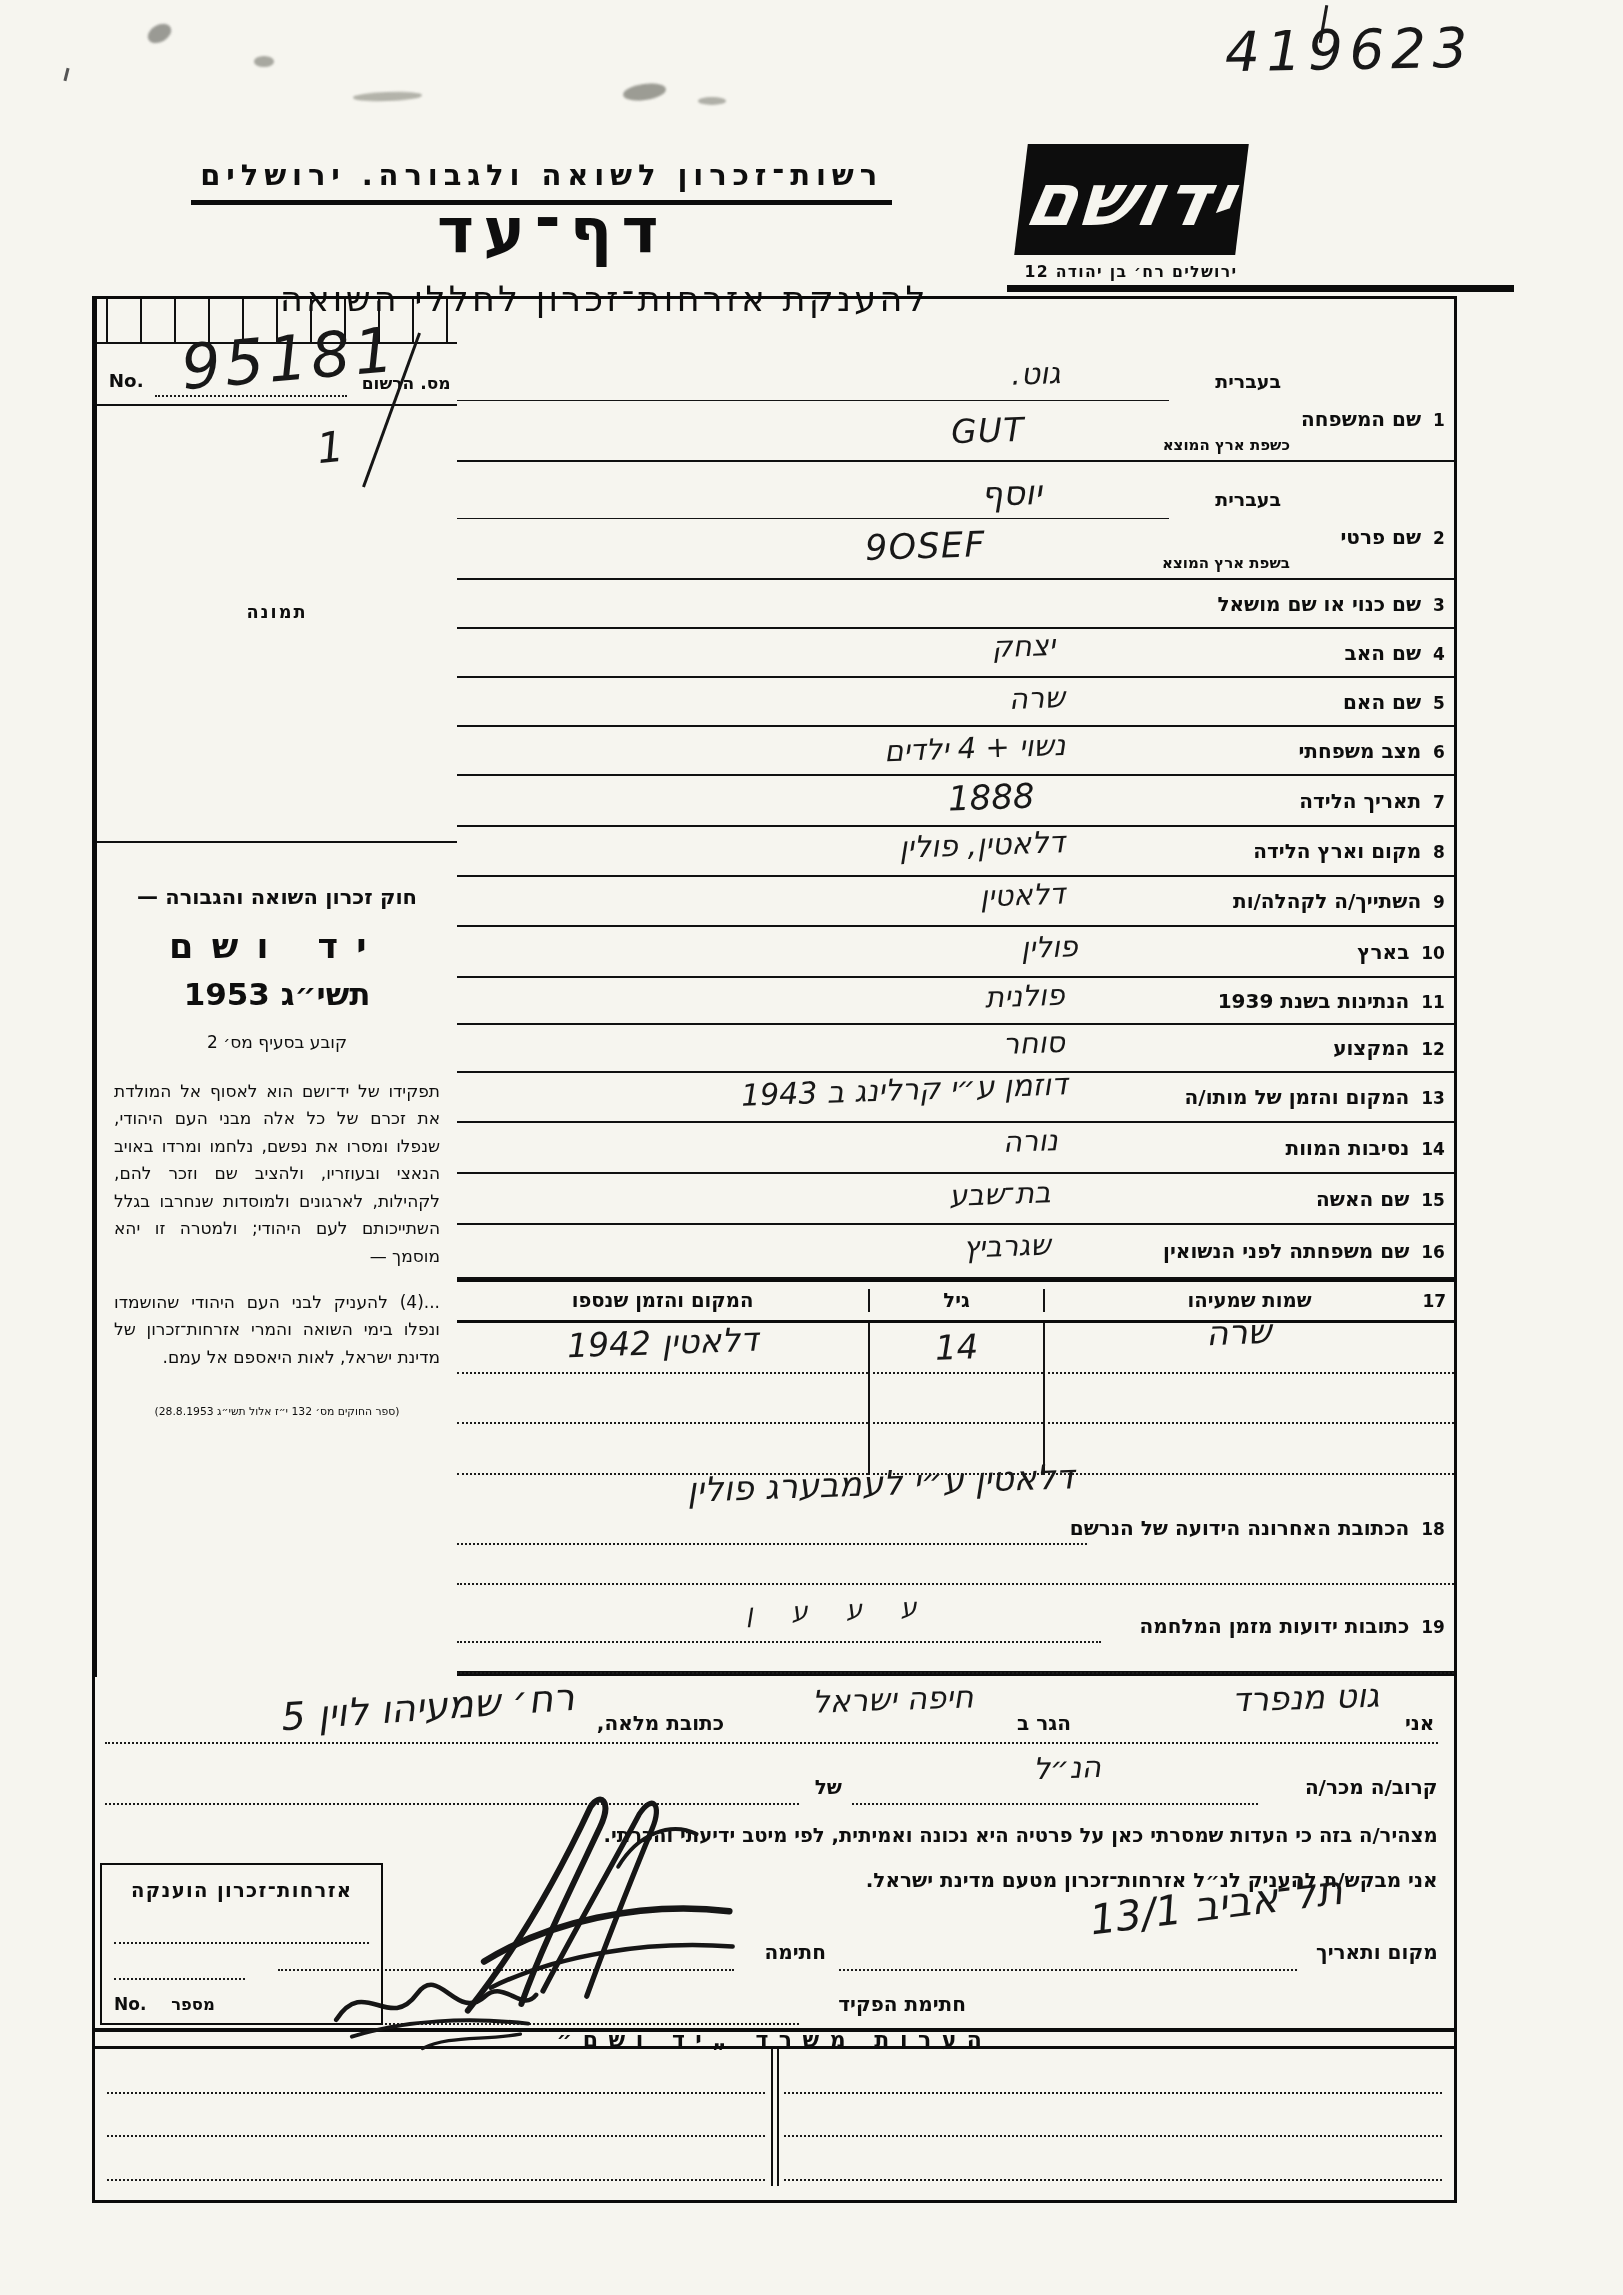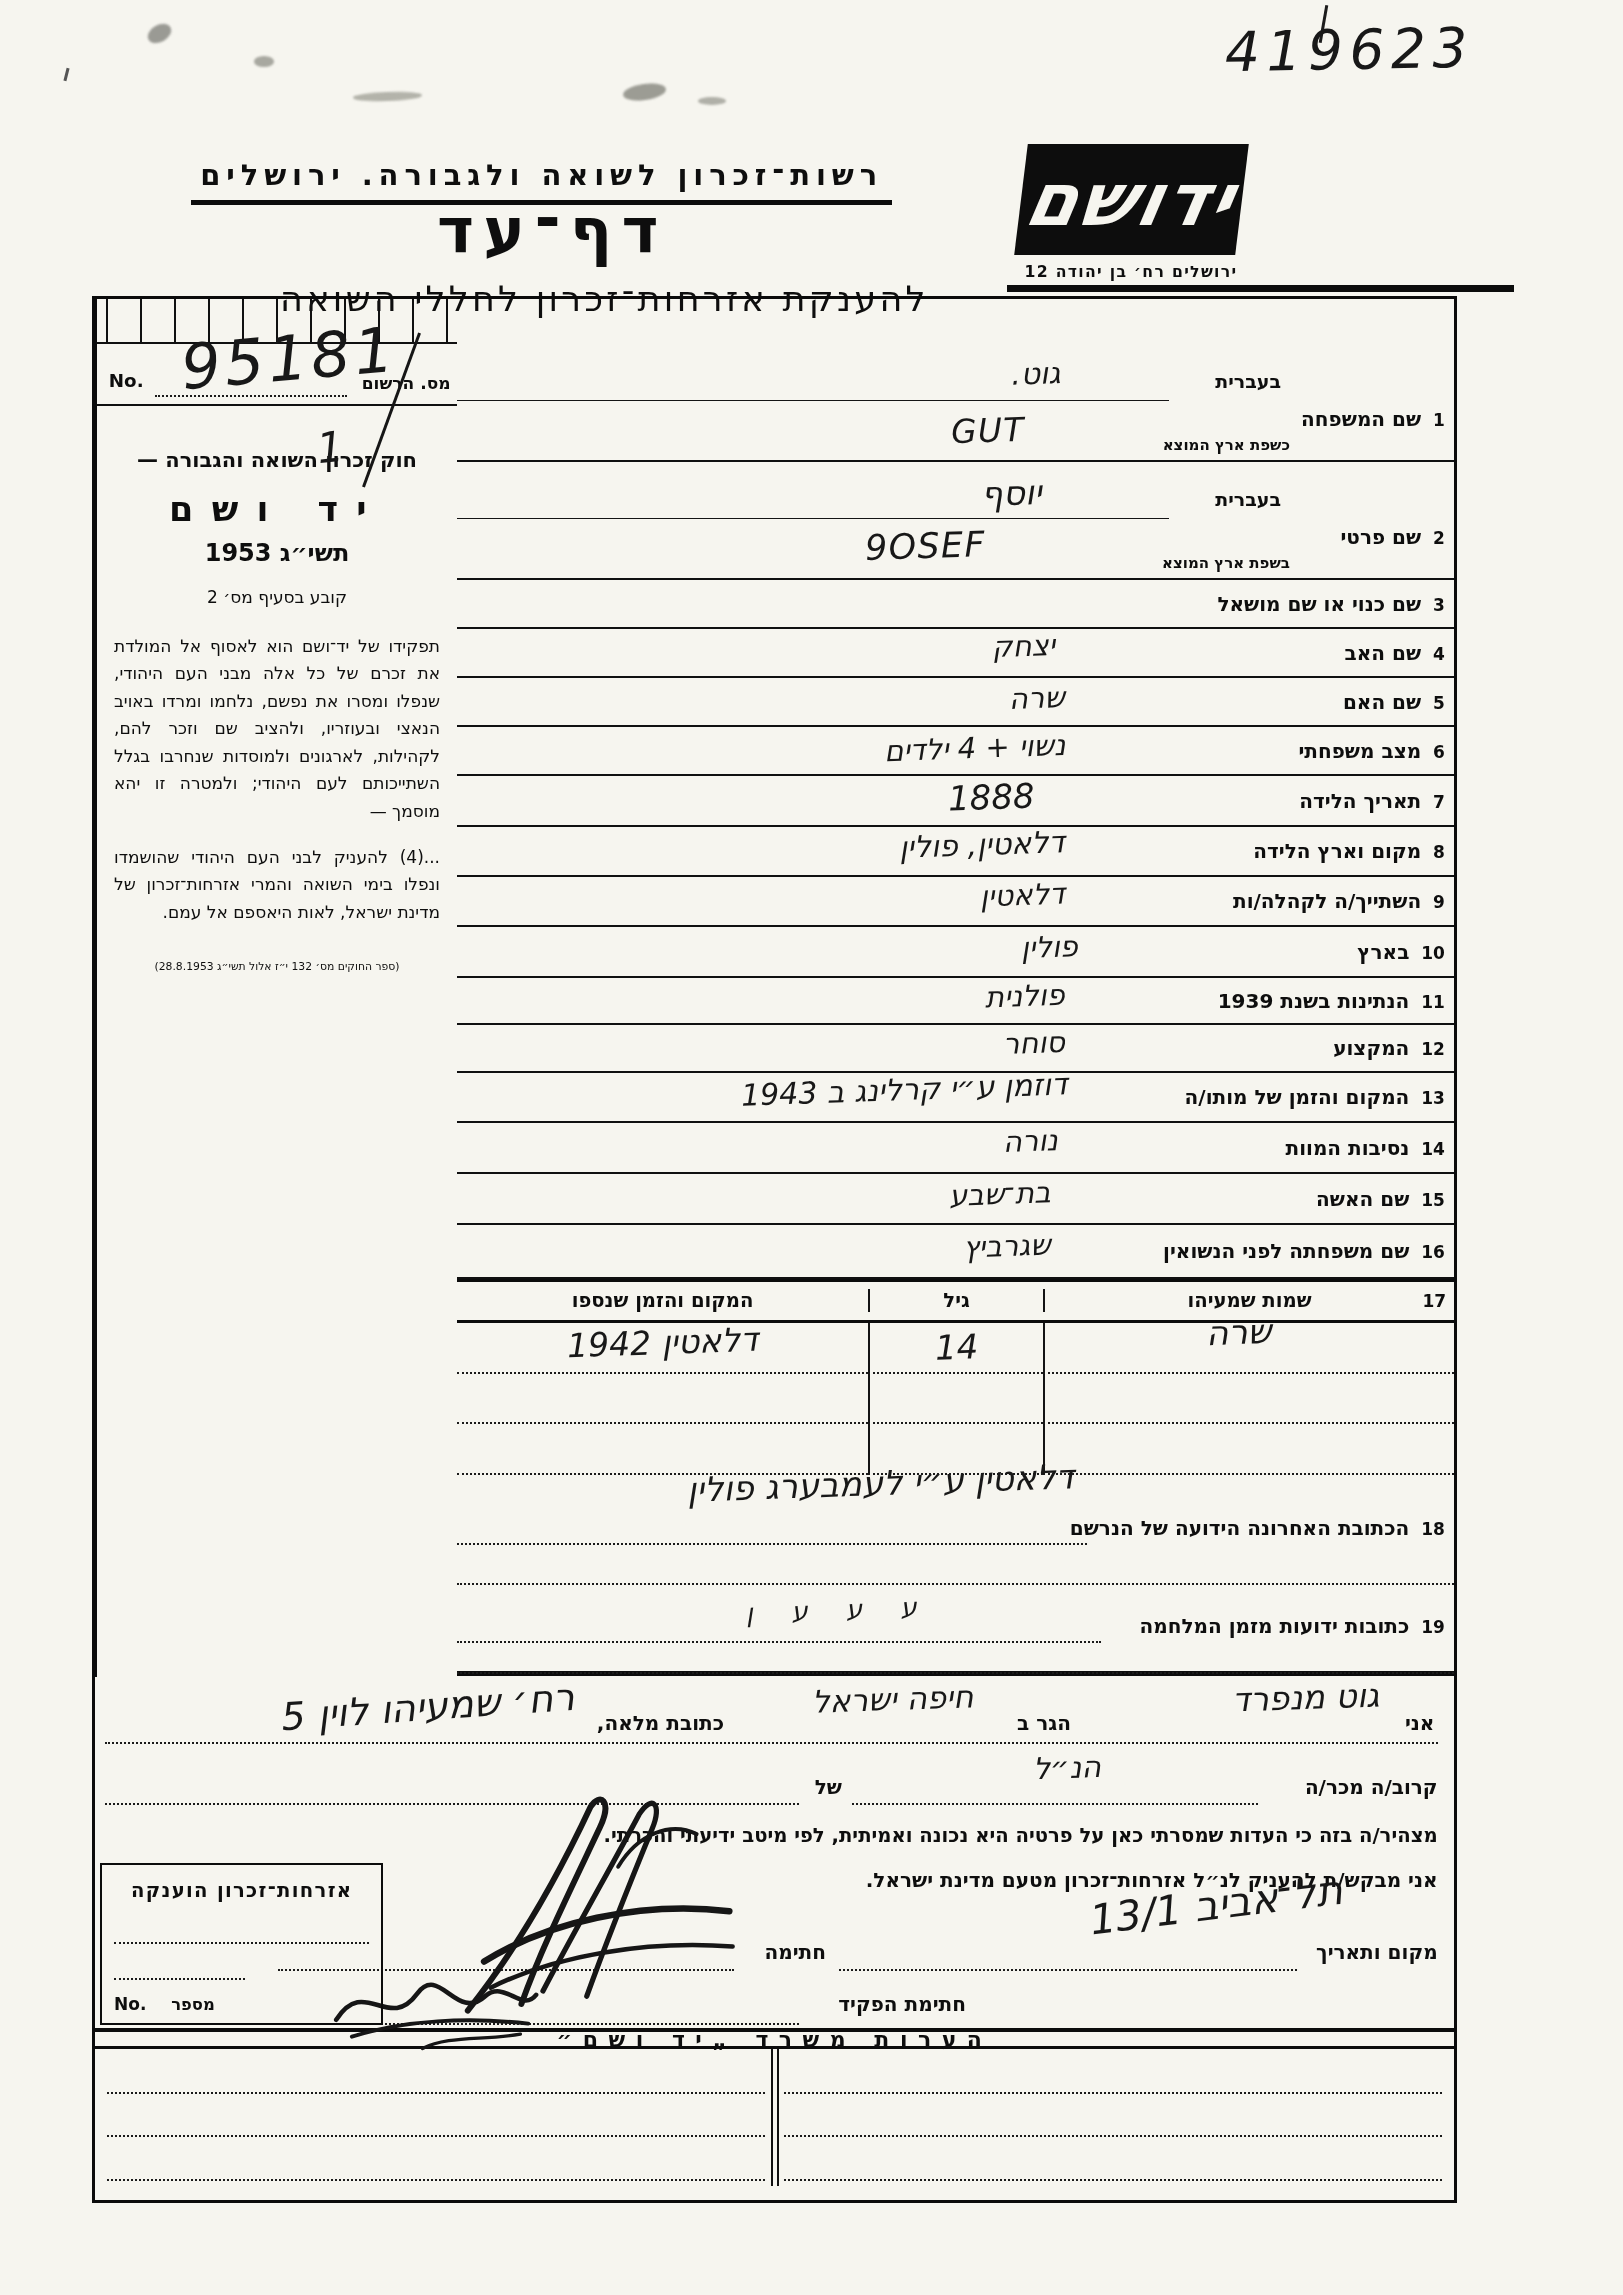--- a/index.html
+++ b/index.html
@@ -284,25 +284,28 @@
 
         <div class="noRow">
           <span class="abs b" style="left:11.8px;top:26px;font-size:18.3px;direction:ltr;">No.</span>
           <div class="dot abs" style="left:58px;right:110px;top:51px;"></div>
           <span class="abs b" style="right:6.5px;top:29px;font-size:17px;">מס. הרשום</span>
           <span class="abs hw" style="left:84px;top:-22px;font-size:62px;letter-spacing:3.9px;direction:ltr;transform:rotate(-5deg);z-index:5;">95181</span>
           <div class="abs" style="left:293px;top:-15.7px;width:3.3px;height:164px;background:#161616;transform:rotate(20deg);z-index:5;"></div>
           <span class="abs hw" style="left:220px;top:79px;font-size:42px;direction:ltr;transform:rotate(-6deg);z-index:5;">1</span>
         </div>
 
+        <div class="photo">
+          <span class="abs b" style="left:0;right:0;top:196px;text-align:center;font-size:17.7px;letter-spacing:2px;">תמונה</span>
+        </div>
 
         <div class="law">
           <div class="b" style="font-size:21px;margin-top:19.6px;">חוק זכרון השואה והגבורה —</div>
           <div class="b" style="font-size:35px;letter-spacing:18.3px;margin-top:17px;">יד ושם</div>
-          <div class="b" style="font-size:24px;margin-top:10.5px;">תשי״ג 1953</div>
+          <div class="b" style="font-size:31px;margin-top:10.5px;">תשי״ג 1953</div>
           <div style="font-size:17px;margin-top:19.6px;">קובע בסעיף מס׳ 2</div>
           <p class="law-p" style="margin-top:26px;">תפקידו של יד־ושם הוא לאסוף אל המולדת את זכרם של כל אלה מבני העם היהודי, שנפלו ומסרו את נפשם, נלחמו ומרדו באויב הנאצי ובעוזריו, ולהציב שם וזכר להם, לקהילות, לארגונים ולמוסדות שנחרבו בגלל השתייכותם לעם היהודי; ולמטרה זו יהא מוסמך —</p>
           <p class="law-p" style="margin-top:18.3px;">...(4) להעניק לבני העם היהודי שהושמדו ונפלו בימי השואה והמרי אזרחות־זכרון של מדינת ישראל, לאות היאספם אל עמם.</p>
           <div style="font-size:10.8px;margin-top:34px;">(ספר החוקים מס׳ 132 י״ז אלול תשי״ג 28.8.1953)</div>
         </div>
       </div>
     </div>
 
     <div style="height:351px;position:relative;">
       <span class="abs decl-lab" style="right:19.6px;top:34px;">אני</span>

